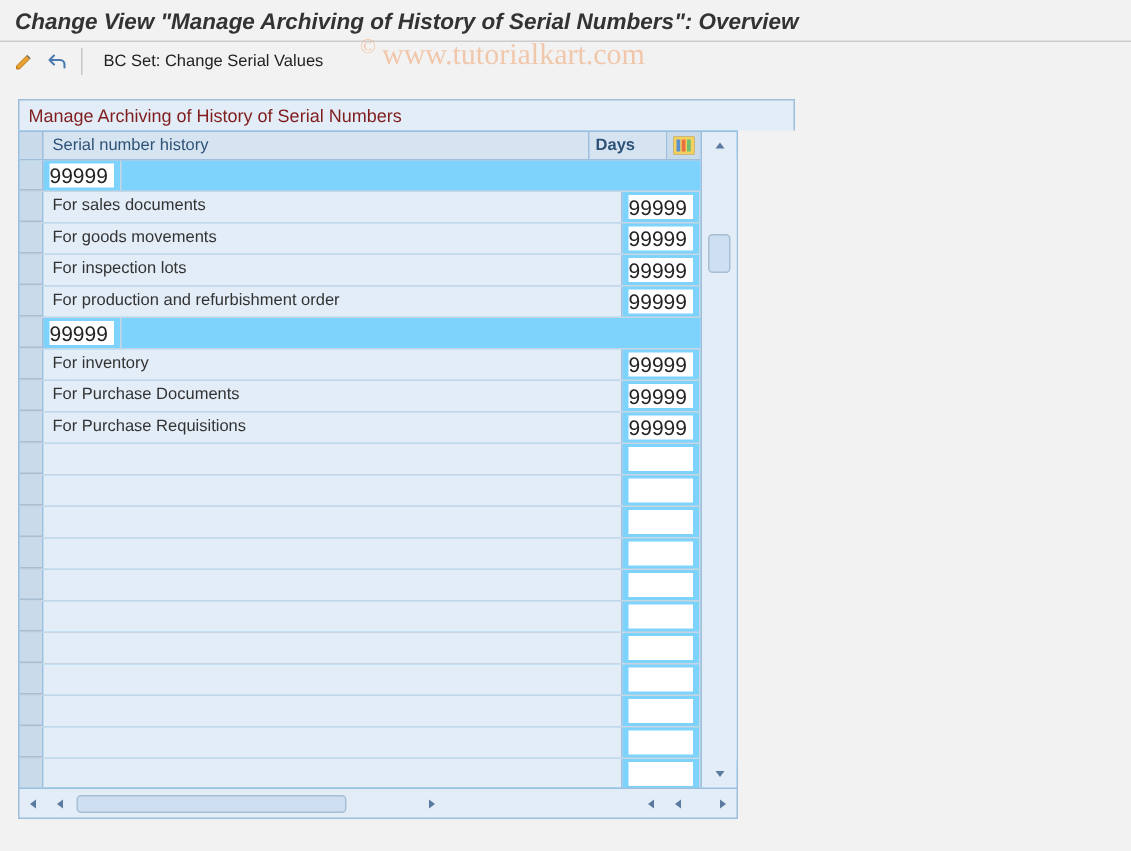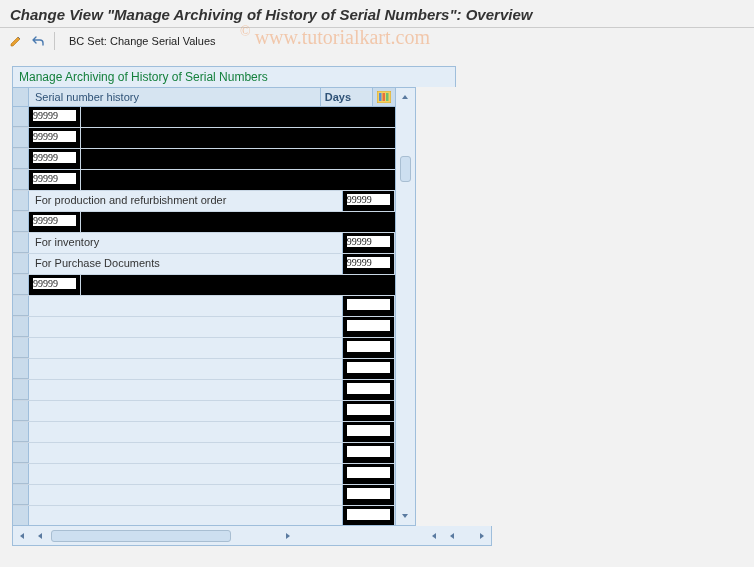--- a/index.html
+++ b/index.html
@@ -56,34 +56,34 @@
     pointer-events: none;
     z-index: 50;
     text-align: center;
   }
   .watermark .c { font-size:14px; vertical-align: super; margin-right:4px;}
   .content-area {
     padding: 12px;
     position: relative;
   }
   .panel {
-    width: 404px;
+    width: 480px;
     border: 1px solid #9fbedb;
     border-top: none;
-    background: #000000;
+    background: #7dd3fc;
     position: relative;
   }
   .panel-title {
     background: #e3edf7;
-    color: #15803d;
+    color: #7f1d1d;
     padding: 3px 6px;
     font-size: 12px;
     border: 1px solid #9fbedb;
     border-bottom: none;
-    width: 444px;
+    width: 518px;
   }
   .grid-wrap {
     display: flex;
     border-top: 1px solid #9fbedb;
   }
   .grid-left {
     width: 455px;
     overflow: hidden;
   }
   .grid-head {
@@ -126,22 +126,22 @@
   .row.empty .c1 { background:#e3edf7; }
   .row .c2 {
     width: 52px;
     padding: 2px 4px;
     border-right:1px solid #c8d6e4;
   }
   .row .c2 input {
     width: 100%;
     border: none;
     background: #fff;
-    font-size: 10px;
-    font-family: Liberation Serif, serif;
+    font-size: 14px;
+    font-family: Liberation Sans, sans-serif;
     color:#222;
     padding:0;
     outline: none;
   }
   .row.empty .c2 input { background:#fff; }
   .vscroll {
     width: 24px;
     background: #e3edf7;
     border-left:1px solid #9fbedb;
     display:flex;
@@ -245,28 +245,31 @@
             </svg>
           </div>
         </div>
         <div class="grid-body" id="grid-body">
             <div class="row">
               <div class="sel"></div>
               <div class="c2"><input value="99999" style=""></div>
             </div>
             <div class="row">
               <div class="sel"></div>
-              <div class="c2"><input value="99999" style=""></div>
-            </div>
-            <div class="row">
-              <div class="sel"></div>
-              <div class="c2"><input value="99999" style=""></div>
-            </div>
-            <div class="row">
-              <div class="sel"></div>
+              <div class="c1">For sales documents</div>
+              <div class="c2"><input value="99999" style=""></div>
+            </div>
+            <div class="row">
+              <div class="sel"></div>
+              <div class="c1">For goods movements</div>
+              <div class="c2"><input value="99999" style=""></div>
+            </div>
+            <div class="row">
+              <div class="sel"></div>
+              <div class="c1">For inspection lots</div>
               <div class="c2"><input value="99999" style=""></div>
             </div>
             <div class="row">
               <div class="sel"></div>
               <div class="c1">For production and refurbishment order</div>
               <div class="c2"><input value="99999" style=""></div>
             </div>
             <div class="row">
               <div class="sel"></div>
               <div class="c2"><input value="99999" style=""></div>
@@ -276,20 +279,21 @@
               <div class="c1">For inventory</div>
               <div class="c2"><input value="99999" style=""></div>
             </div>
             <div class="row">
               <div class="sel"></div>
               <div class="c1">For Purchase Documents</div>
               <div class="c2"><input value="99999" style=""></div>
             </div>
             <div class="row">
               <div class="sel"></div>
+              <div class="c1">For Purchase Requisitions</div>
               <div class="c2"><input value="99999" style=""></div>
             </div>
             <div class="row empty">
               <div class="sel"></div>
               <div class="c1"></div>
               <div class="c2"><input style=""></div>
             </div>
             <div class="row empty">
               <div class="sel"></div>
               <div class="c1"></div>

